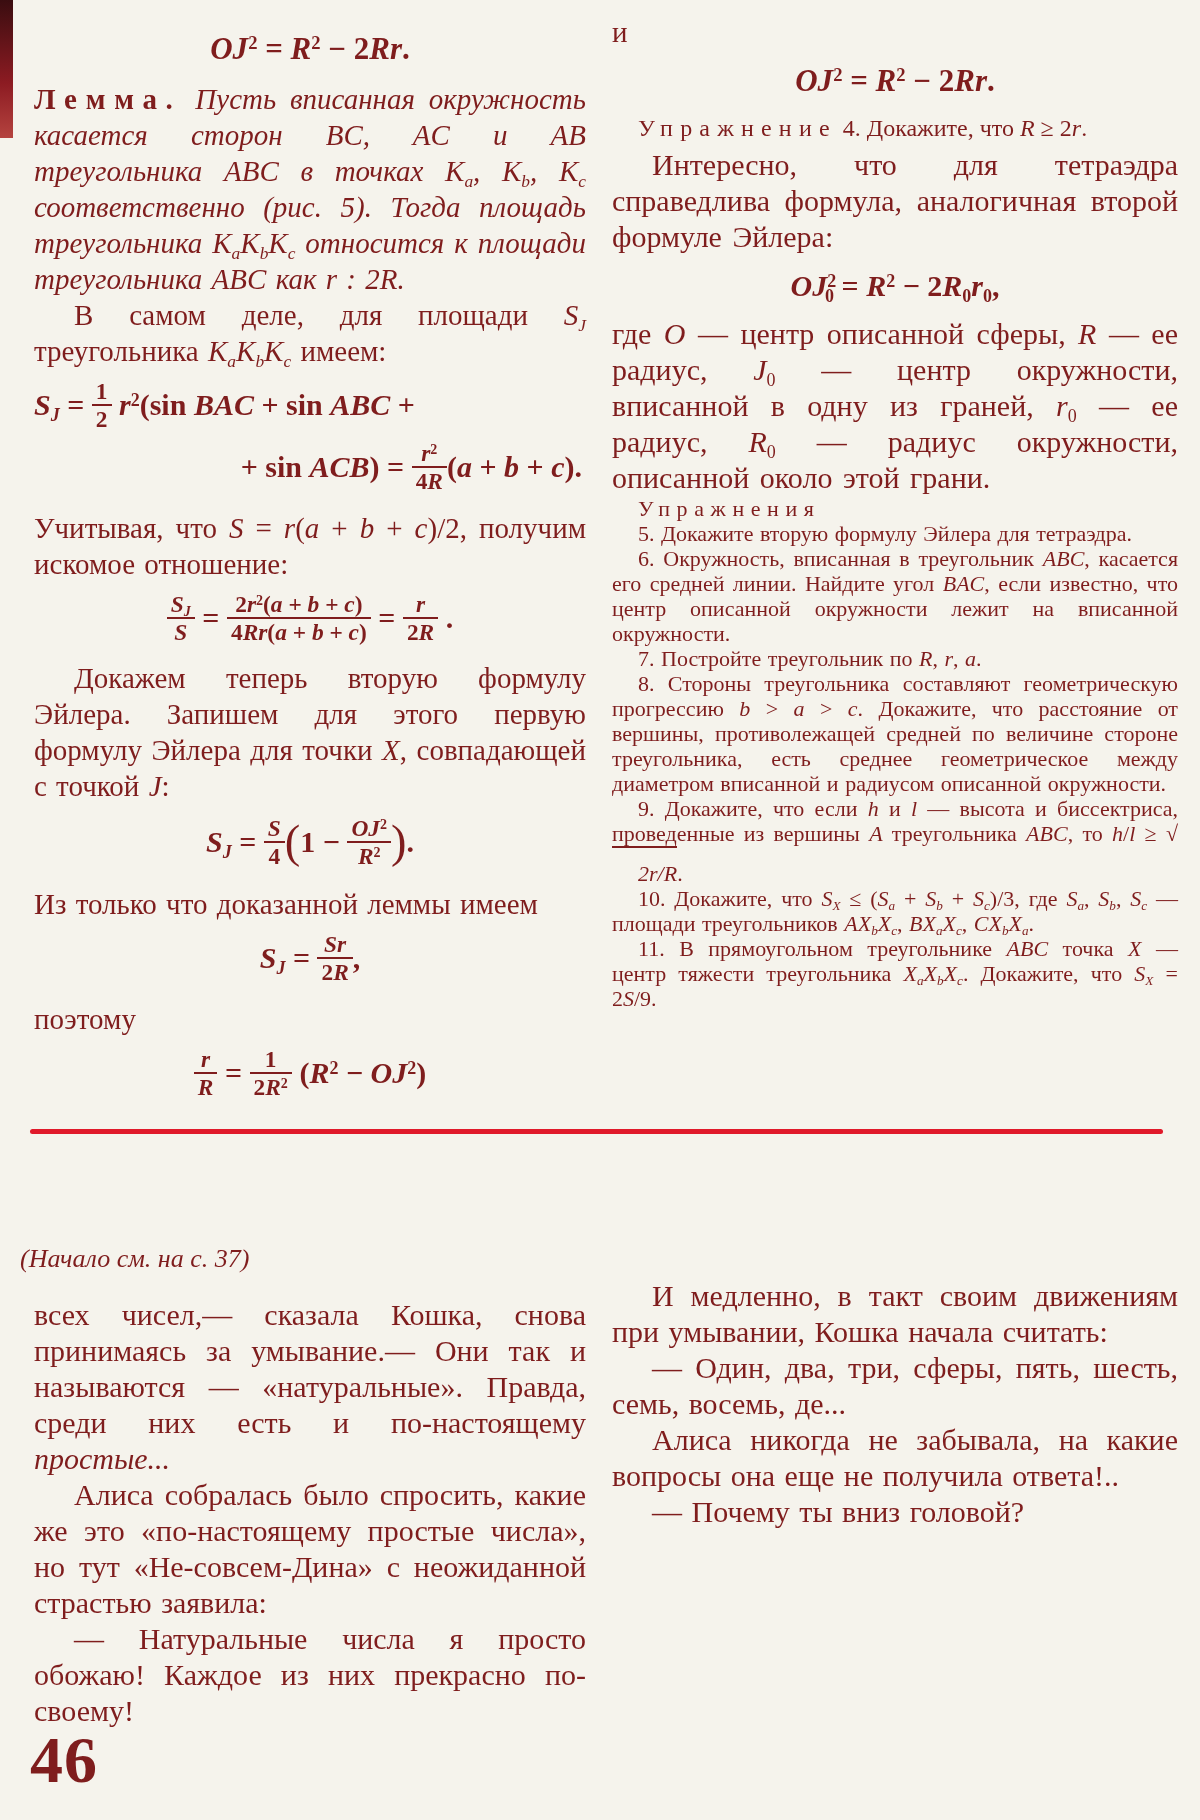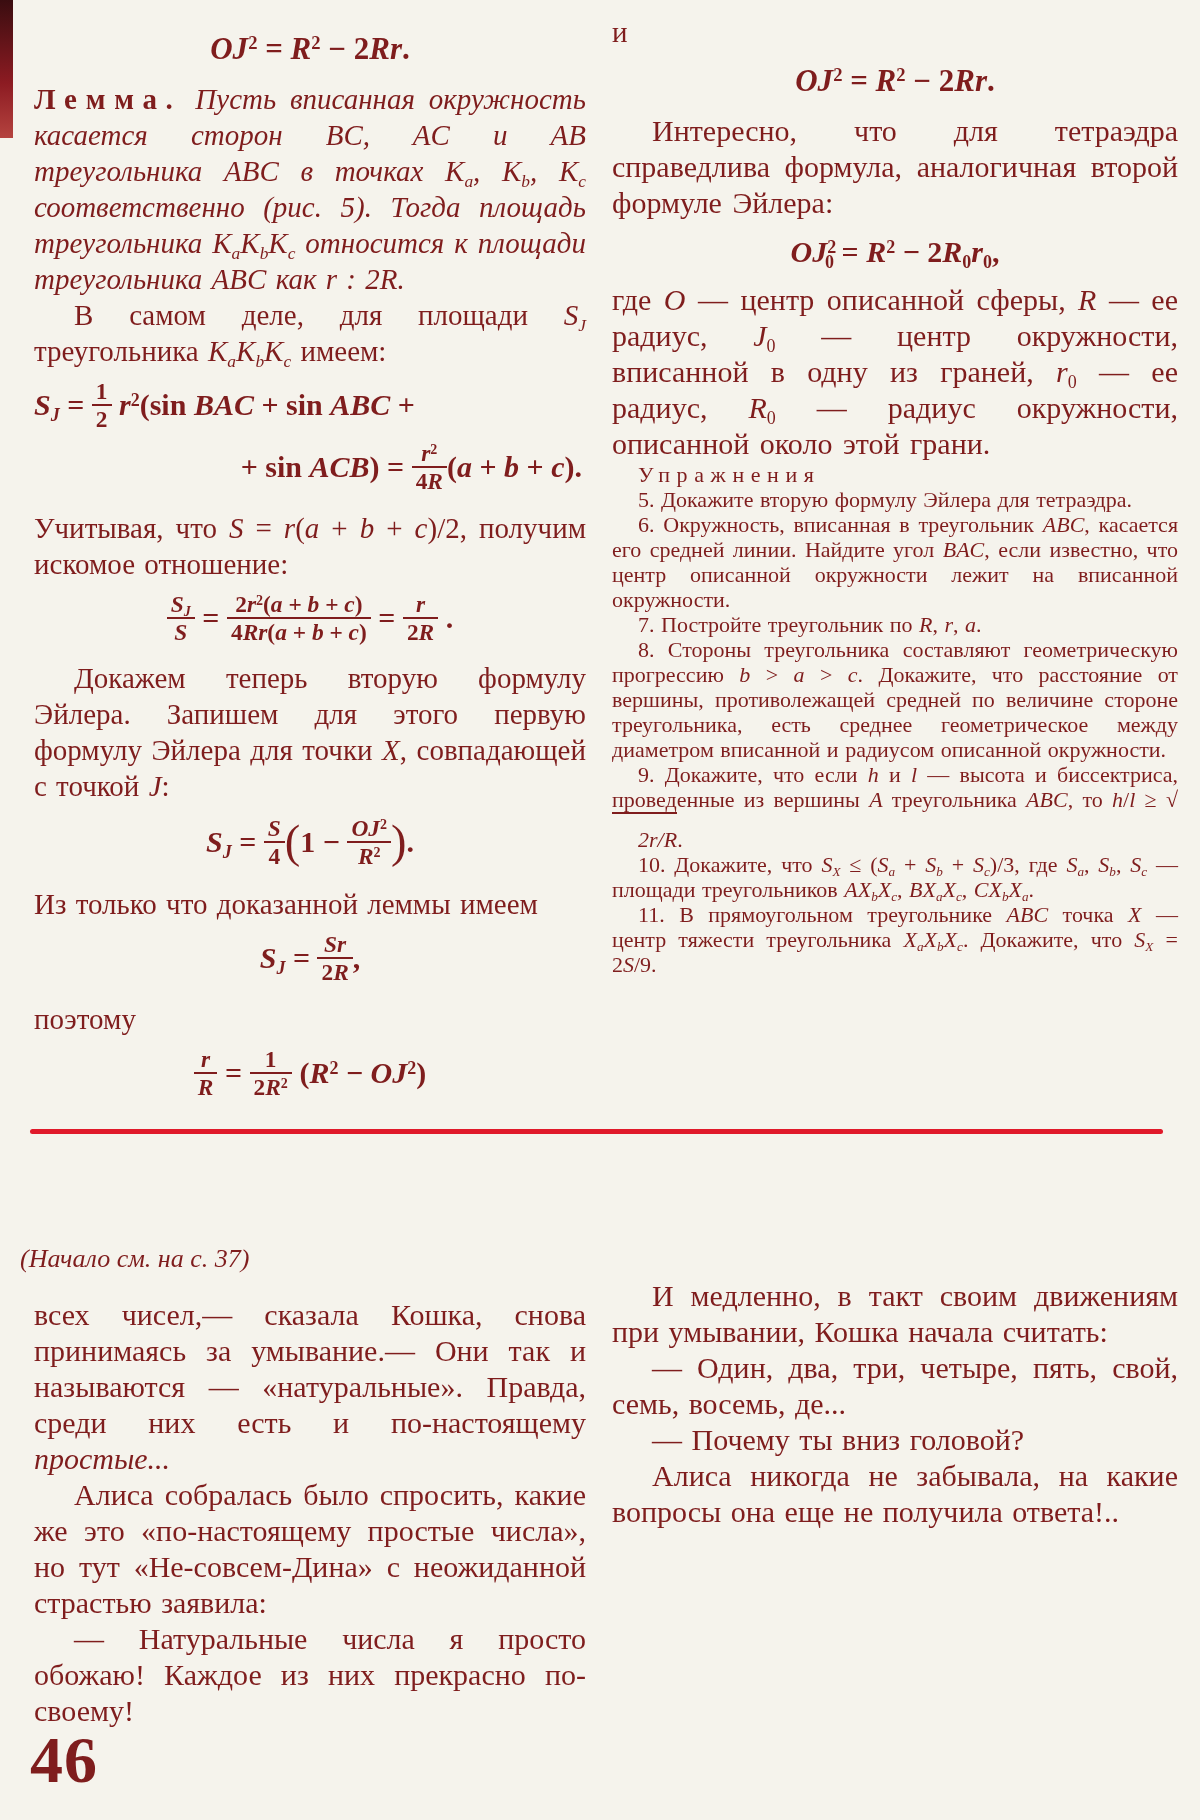--- a/index.html
+++ b/index.html
@@ -92,20 +92,21 @@
     </div>
 
   </div>
 
   <div class="col tr">
 
     <p class="conj">и</p>
 
     <div class="dform big"><span class="it">OJ</span><sup>2</sup><span> = </span><span class="it">R</span><sup>2</sup><span> − 2</span><span class="it">Rr</span><span>.</span></div>
 
+    <p class="ex4"><span class="spc">Упражнение</span><span> 4. Докажите, что </span><span class="it">R</span><span> ≥ 2</span><span class="it">r</span><span>.</span></p>
 
     <p class="body ind"><span>Интересно, что для тетраэдра справедлива формула, аналогичная второй формуле Эйлера:</span></p>
 
     <div class="dform"><span class="it">OJ</span><sup>2</sup><sub class="st">0</sub><span> = </span><span class="it">R</span><sup>2</sup><span> − 2</span><span class="it">R</span><sub>0</sub><span class="it">r</span><sub>0</sub><span>,</span></div>
 
     <p class="body"><span>где </span><span class="it">O</span><span> — центр описанной сферы, </span><span class="it">R</span><span> — ее радиус, </span><span class="it">J</span><sub>0</sub><span> — центр окружности, вписанной в одну из граней, </span><span class="it">r</span><sub>0</sub><span> — ее радиус, </span><span class="it">R</span><sub>0</sub><span> — радиус окружности, описанной около этой грани.</span></p>
 
     <div class="ex-h"><span class="spc">Упражнения</span></div>
     <p class="ex"><span>5. Докажите вторую формулу Эйлера для тетраэдра.</span></p>
     <p class="ex"><span>6. Окружность, вписанная в треугольник </span><span class="it">ABC</span><span>, касается его средней линии. Найдите угол </span><span class="it">BAC</span><span>, если известно, что центр описанной окружности лежит на вписанной окружности.</span></p>
@@ -122,20 +123,20 @@
   <p class="note"><span class="it">(Начало см. на с. 37)</span></p>
 
   <div class="col sl">
     <p class="story"><span>всех чисел,— сказала Кошка, снова принимаясь за умывание.— Они так и называются — «натуральные». Правда, среди них есть и по-настоящему </span><span class="it">простые...</span></p>
     <p class="story ind"><span>Алиса собралась было спросить, какие же это «по-настоящему простые числа», но тут «Не-совсем-Дина» с неожиданной страстью заявила:</span></p>
     <p class="story ind"><span>— Натуральные числа я просто обожаю! Каждое из них прекрасно по-своему!</span></p>
   </div>
 
   <div class="col sr">
     <p class="story ind"><span>И медленно, в такт своим движениям при умывании, Кошка начала считать:</span></p>
-    <p class="story ind"><span>— Один, два, три, четыре, пять, свой, семь, восемь, де...</span></p>
+    <p class="story ind"><span>— Один, два, три, сферы, пять, шесть, семь, восемь, де...</span></p>
+    <p class="story ind"><span>Алиса никогда не забывала, на какие вопросы она еще не получила ответа!..</span></p>
     <p class="story ind"><span>— Почему ты вниз головой?</span></p>
-    <p class="story ind"><span>Алиса никогда не забывала, на какие вопросы она еще не получила ответа!..</span></p>
   </div>
 
   <div class="pnum">46</div>
 
 </div>
 
 </body></html>

